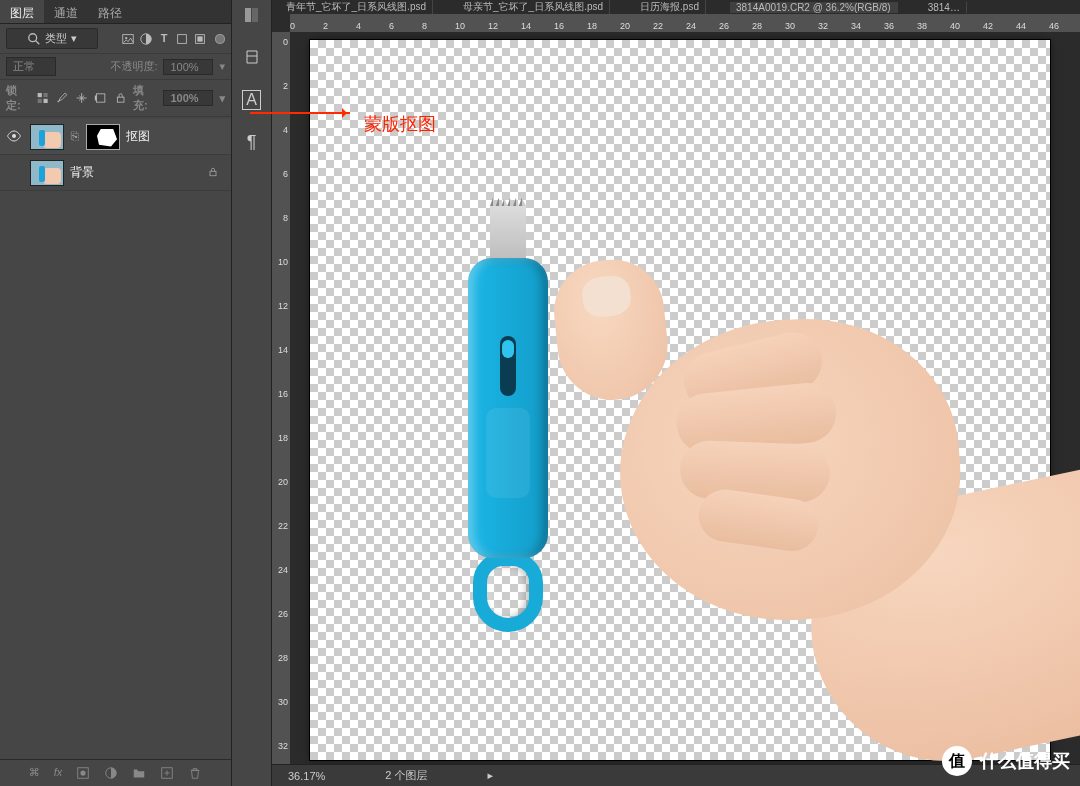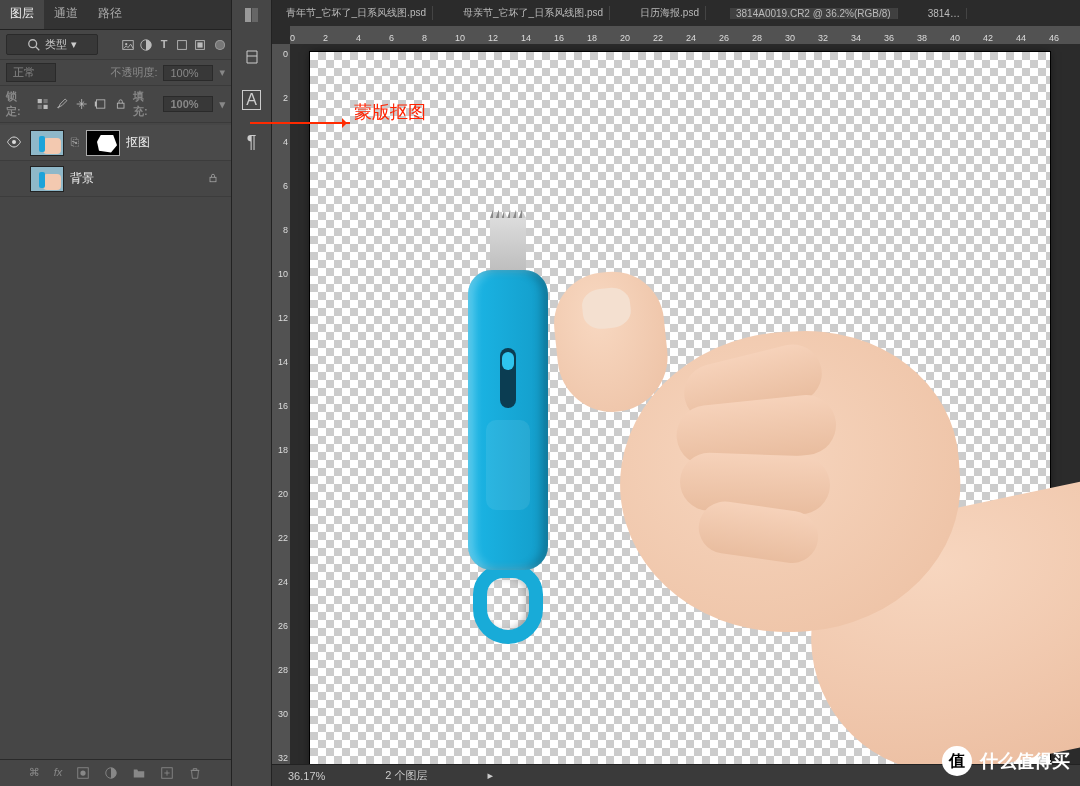--- a/index.html
+++ b/index.html
@@ -19,21 +19,21 @@
   .panel {
     width: 232px;
     background: #464646;
     display: flex;
     flex-direction: column;
     border-right: 1px solid #222;
   }
   .panel-tabs {
     display: flex;
     background: #333;
-    height: 30px;
+    height: 24px;
     border-bottom: 1px solid #222;
   }
   .panel-tab {
     padding: 5px 10px;
     color: #aaa;
     font-size: 12px;
     cursor: pointer;
   }
   .panel-tab.active { background: #464646; color: #eee; }
 
@@ -132,21 +132,21 @@
 
   
   .canvas-wrap {
     flex:1;
     display:flex;
     flex-direction:column;
     background:#2b2b2b;
     position:relative;
   }
   .doc-tabs {
-    height:26px;
+    height:14px;
     background:#2b2b2b;
     display:flex;
     align-items:center;
     overflow:hidden;
     color:#bbb;
     font-size:10px;
     padding:0 8px;
     gap:24px;
   }
   .doc-tab { white-space:nowrap; padding:0 6px; border-right:1px solid #444; }
@@ -266,24 +266,24 @@
     border:14px solid #18abd8;
     border-radius:40px 40px 46px 46px;
     margin:-6px auto 0;
     background:transparent;
     box-shadow:inset 4px 0 6px rgba(255,255,255,.3), inset -3px 0 6px rgba(0,0,0,.25);
   }
 
   
   .annot {
     position:absolute;
-    left:250px; top:100px;
-    display:flex;
-    align-items:flex-end;
-    gap:4px;
+    left:250px; top:112px;
+    display:flex;
+    align-items:flex-start;
+    gap:14px;
     z-index:20;
   }
   .annot .arrow {
     width:100px; height:2px; background:#ff2a00; position:relative;
   }
   .annot .arrow::after {
     content:""; position:absolute; right:-2px; top:-4px;
     border:5px solid transparent; border-left-color:#ff2a00;
   }
   .annot .txt { color:#ff2200; font-size:18px; font-weight:500; }

